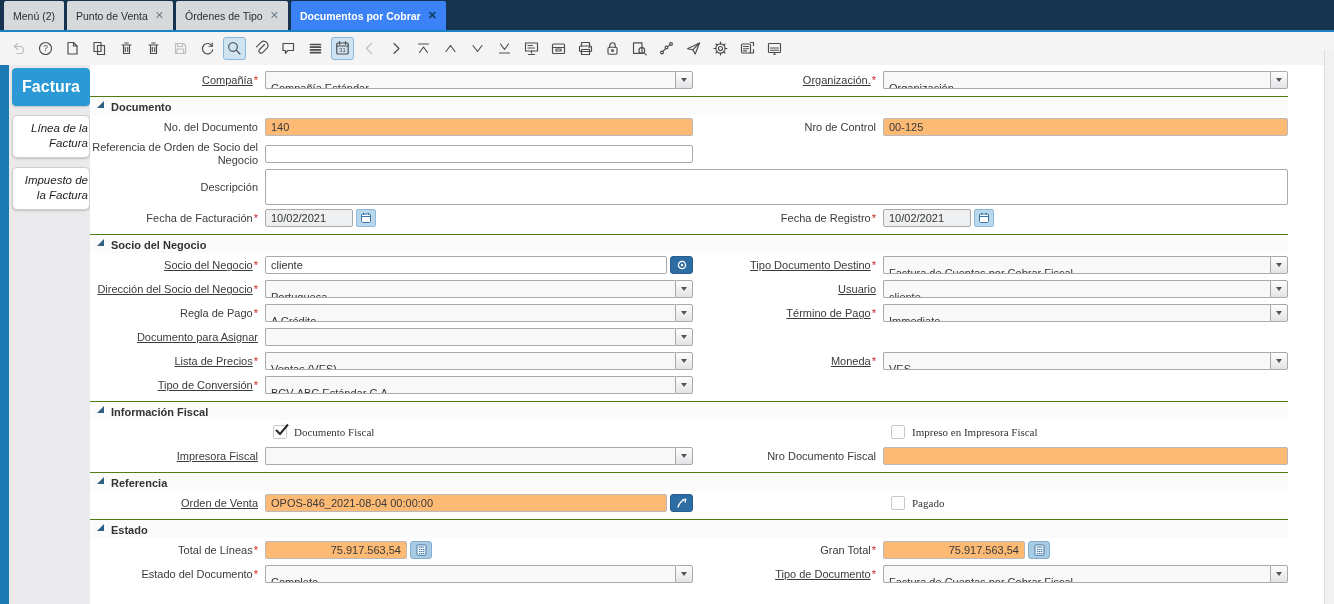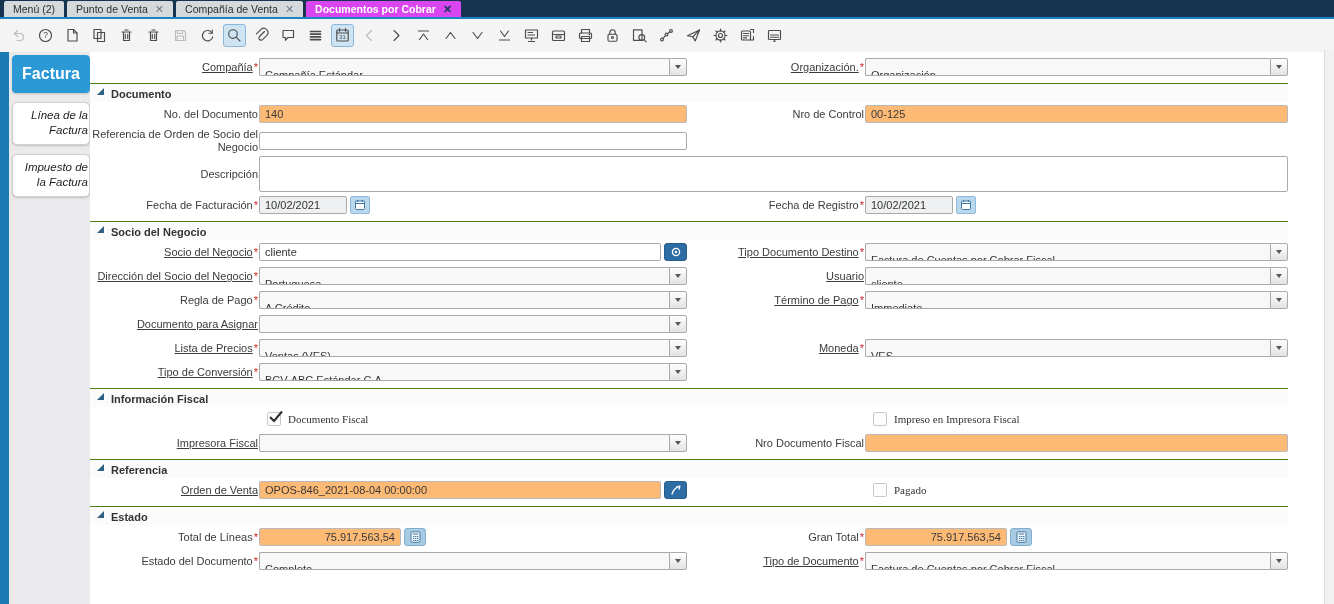--- a/index.html
+++ b/index.html
@@ -2,24 +2,24 @@
 <html><head>
 <meta charset="utf-8">
 <style>
   * { box-sizing: border-box; }
   html,body { margin:0; padding:0; }
   body {
     width:1334px; height:604px; overflow:hidden; position:relative;
     font-family:"Liberation Sans", sans-serif; font-size:11px; color:#333; background:#fff;
   }
   
-  .tabbar { height:17px; background:#16334f; display:flex; align-items:stretch; padding-left:4px; gap:3px; }
+  .tabbar { height:30px; background:#16334f; display:flex; align-items:stretch; padding-left:4px; gap:3px; }
   .wtab { display:flex; align-items:center; gap:7px; padding:0 9px; background:#d5d9dc; color:#2d2d2d;
           font-size:10.5px; border-radius:2px 2px 0 0; margin-top:1px; cursor:default; }
-  .wtab.active { background:#d946ef; color:#fff; font-weight:bold; }
+  .wtab.active { background:#3b82f6; color:#fff; font-weight:bold; }
   .wtab .tab-close { font-size:11px; color:#6b7b88; line-height:1; }
   .wtab.active .tab-close { color:#0e3a57; }
   .tab-underline { height:2px; background:#1b82c4; }
   
   .toolbar { height:33px; background:#f4f4f5; display:flex; align-items:center; padding-left:7px; gap:4px; }
   .tbtn { width:23px; height:23px; display:flex; align-items:center; justify-content:center;
           border:1px solid transparent; border-radius:3px; cursor:pointer; }
   .tbtn.disabled { opacity:.33; cursor:default; }
   .tbtn.active { background:#cfe4f3; border-color:#8ab6d9; }
   
@@ -28,21 +28,21 @@
   .side-strip { width:9px; background:#1b79b4; }
   .side-tabs { flex:1; padding-top:2px; }
   .side-tab { margin:0 0 9px 3px; background:#fff; border:1px solid #cfcfcf; border-radius:5px;
               padding:5px 1px; text-align:right; font-style:italic; font-size:11.5px; color:#1d1d1d;
               box-shadow:0 1px 2px rgba(0,0,0,.18); cursor:pointer; line-height:1.35;}
   .side-tab.active { background:#2b99d6; border-color:#2b99d6; color:#fff; font-style:normal; font-weight:bold;
                      text-align:center; font-size:16px; padding:7px 4px; border-radius:4px; margin-top:1px; }
   .content { flex:1; background:#fff; padding:3px 46px 0 0; overflow:hidden; }
   .vscroll { position:absolute; right:0; top:50px; bottom:0; width:10px; background:#f1f1f2; border-left:1px solid #dcdcdc; }
   
-  .row { display:grid; grid-template-columns:168px 428px 176px 1fr; column-gap:1px; align-items:center;
+  .row { display:grid; grid-template-columns:168px 428px 176px 1fr; column-gap:7px; align-items:center;
          min-height:24px; padding:1px 0; }
   .lbl { text-align:right; color:#3b3b3b; line-height:1.2; padding-top:1px; }
   .lnk { text-decoration:underline; cursor:pointer; }
   .req { color:#cc1f1f; margin-left:1px; }
   .fld { display:flex; align-items:center; gap:3px; min-height:18px; }
   .span3 { grid-column:2 / 5; }
   .txt { height:18px; line-height:16px; padding:0 5px; border:1px solid #a9a9a9; background:#fff;
          border-radius:2px; flex:1; white-space:nowrap; overflow:hidden; }
   .ro  { background:#fdba74; border-color:#b9b9bb; color:#3a3a3a; }
   .txtarea { height:36px; border:1px solid #a9a9a9; border-radius:2px; background:#fff; flex:1; }
@@ -77,21 +77,21 @@
 
 <div class="tabbar">
   <div class="wtab">
     <span>Menú (2)</span>
   </div>
   <div class="wtab">
     <span>Punto de Venta</span>
     <span class="tab-close">✕</span>
   </div>
   <div class="wtab">
-    <span>Compañía de Venta</span>
+    <span>Órdenes de Tipo</span>
     <span class="tab-close">✕</span>
   </div>
   <div class="wtab active">
     <span>Documentos por Cobrar</span>
     <span class="tab-close">✕</span>
   </div>
 </div>
 <div class="tab-underline"></div>
 
 <div class="toolbar" id="toolbar">

